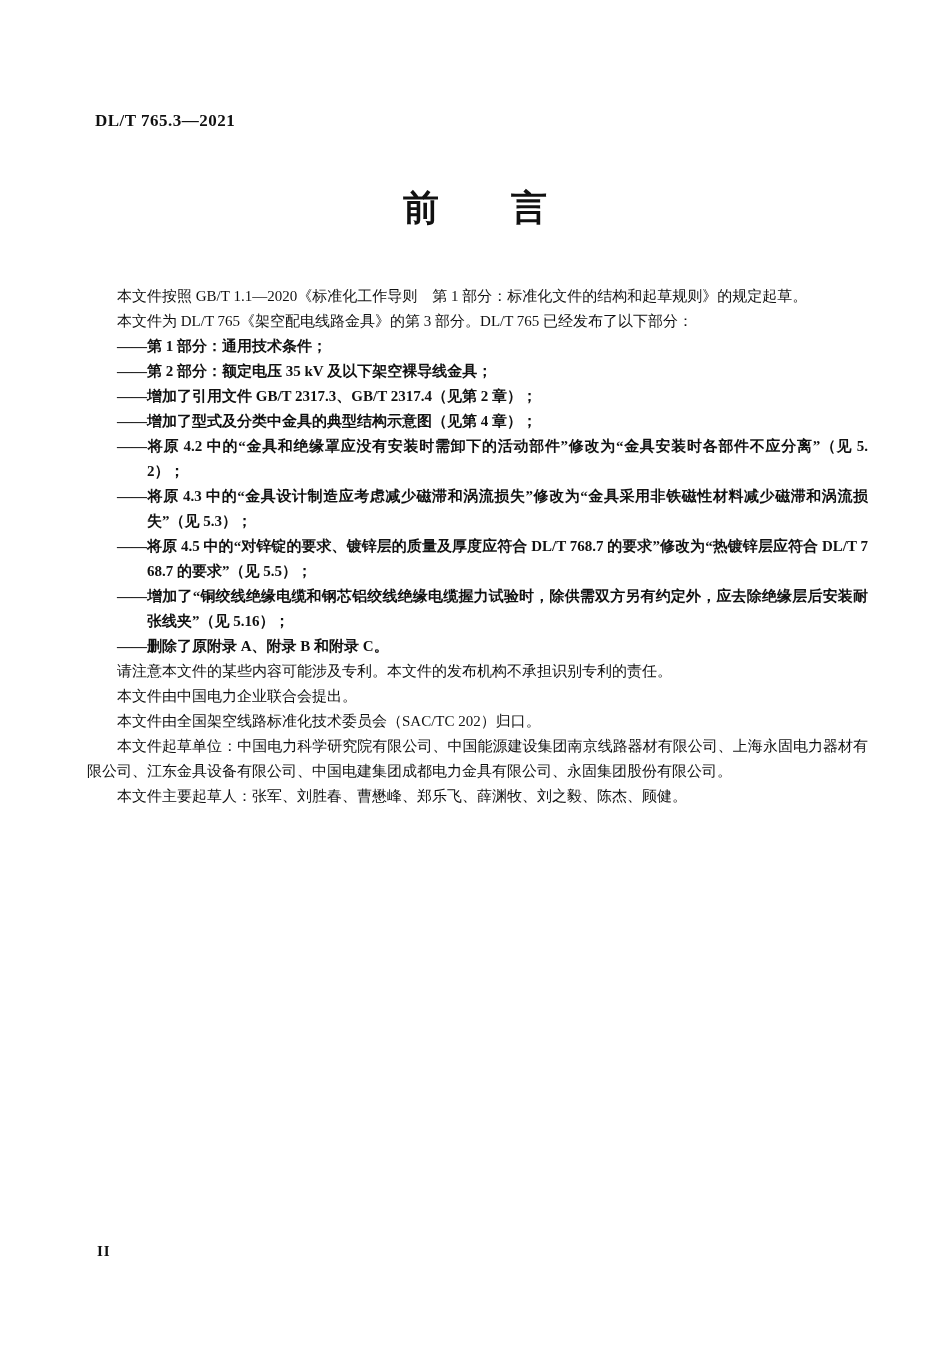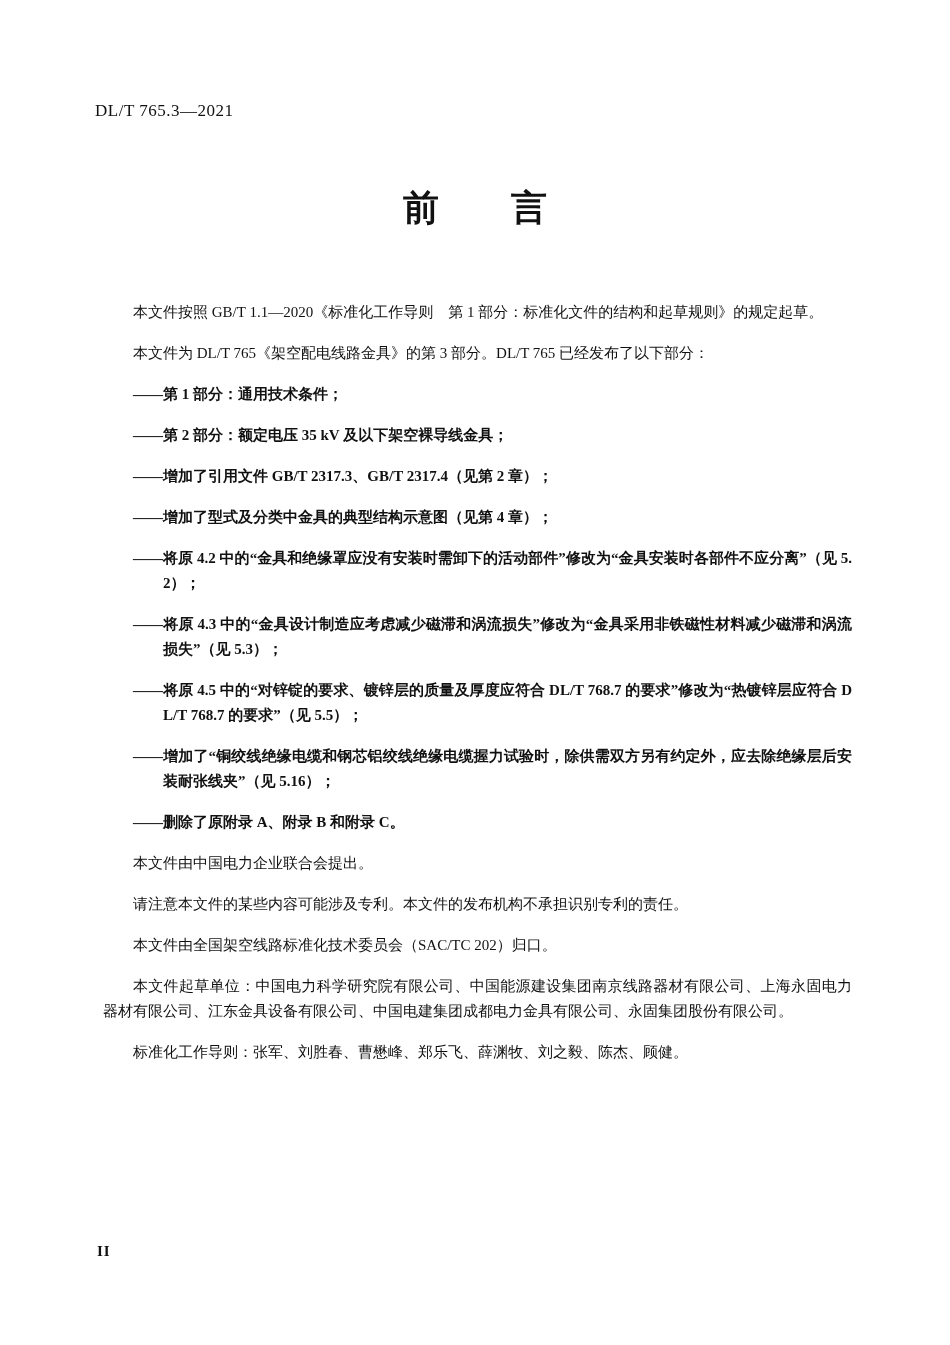--- a/index.html
+++ b/index.html
@@ -13,23 +13,23 @@
     height: 1345px;
     margin: 0 auto;
     background: #ffffff;
     color: #111111;
     font-family: "Liberation Serif", "DejaVu Serif", serif;
     overflow: hidden;
   }
   .doc-code {
     position: absolute;
     left: 95px;
-    top: 101px;
+    top: 111px;
     font-size: 17px;
-    font-weight: normal;
+    font-weight: bold;
     letter-spacing: 0.5px;
   }
   .doc-title {
     position: absolute;
     left: 0;
     top: 184px;
     width: 100%;
     text-align: center;
     font-size: 36px;
     font-weight: bold;
@@ -38,21 +38,21 @@
   .body-text {
     position: absolute;
     left: 87px;
     top: 284px;
     width: 781px;
     font-size: 15px;
     line-height: 25px;
     text-align: justify;
   }
   .body-text p {
-    margin: 16px;
+    margin: 0;
     word-break: break-all;
   }
   p.para {
     text-indent: 2em;
   }
   p.dash {
     padding-left: 4em;
     text-indent: -2em;
     font-weight: bold;
   }
@@ -79,22 +79,22 @@
     <p class="para">本文件为 DL/T 765《架空配电线路金具》的第 3 部分。DL/T 765 已经发布了以下部分：</p>
     <p class="dash">——第 1 部分：通用技术条件；</p>
     <p class="dash">——第 2 部分：额定电压 35 kV 及以下架空裸导线金具；</p>
     <p class="dash">——增加了引用文件 GB/T 2317.3、GB/T 2317.4（见第 2 章）；</p>
     <p class="dash">——增加了型式及分类中金具的典型结构示意图（见第 4 章）；</p>
     <p class="dash">——将原 4.2 中的“金具和绝缘罩应没有安装时需卸下的活动部件”修改为“金具安装时各部件不应分离”（见 5.2）；</p>
     <p class="dash">——将原 4.3 中的“金具设计制造应考虑减少磁滞和涡流损失”修改为“金具采用非铁磁性材料减少磁滞和涡流损失”（见 5.3）；</p>
     <p class="dash">——将原 4.5 中的“对锌锭的要求、镀锌层的质量及厚度应符合 DL/T 768.7 的要求”修改为“热镀锌层应符合 DL/T 768.7 的要求”（见 5.5）；</p>
     <p class="dash">——增加了“铜绞线绝缘电缆和钢芯铝绞线绝缘电缆握力试验时，除供需双方另有约定外，应去除绝缘层后安装耐张线夹”（见 5.16）；</p>
     <p class="dash">——删除了原附录 A、附录 B 和附录 C。</p>
+    <p class="para">请注意本文件的某些内容可能涉及专利。本文件的发布机构不承担识别专利的责任。</p>
     <p class="para">本文件由中国电力企业联合会提出。</p>
-    <p class="para">请注意本文件的某些内容可能涉及专利。本文件的发布机构不承担识别专利的责任。</p>
     <p class="para">本文件由全国架空线路标准化技术委员会（SAC/TC 202）归口。</p>
     <p class="para">本文件起草单位：中国电力科学研究院有限公司、中国能源建设集团南京线路器材有限公司、上海永固电力器材有限公司、江东金具设备有限公司、中国电建集团成都电力金具有限公司、永固集团股份有限公司。</p>
-    <p class="para">标准化工作导则：张军、刘胜春、曹懋峰、郑乐飞、薛渊牧、刘之毅、陈杰、顾健。</p>
+    <p class="para">本文件主要起草人：张军、刘胜春、曹懋峰、郑乐飞、薛渊牧、刘之毅、陈杰、顾健。</p>
   </div>
 
   <div class="page-number">II</div>
 
 </div>
 
 </body></html>

